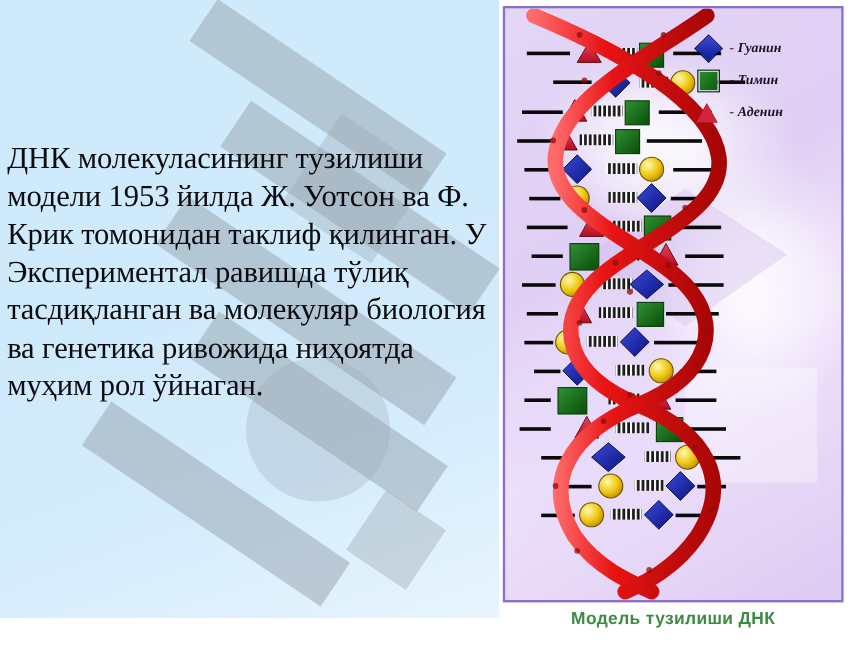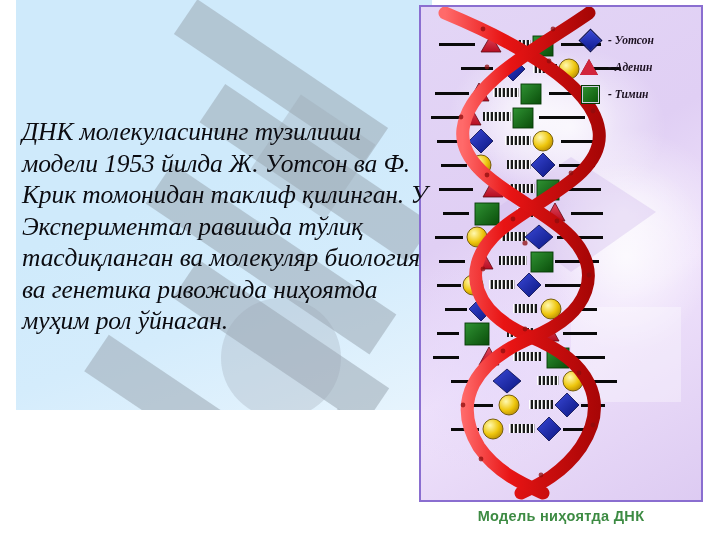--- a/index.html
+++ b/index.html
@@ -5,24 +5,23 @@
   html,body{margin:0;padding:0;}
   body{
     width:720px;height:540px;overflow:hidden;position:relative;
     background:#ffffff;
     font-family:"Liberation Serif", serif;
   }
   .slide{position:absolute;inset:0;width:720px;height:540px;overflow:hidden;}
 
   
   .left-pane{
-    position:absolute;left:16px;top:0;width:416px;height:410px;
+    position:absolute;left:0;top:0;width:416px;height:515px;
     background:linear-gradient(160deg,#cfeafb 0%, #cfeafb 45%, #d4ecfc 70%, #e7f4fd 100%);
     overflow:hidden;
-    font-style:italic;
   }
   
   .wm{position:absolute;background:#9aa7b2;opacity:.55;}
   .wm.a{left:150px;top:60px;width:230px;height:42px;transform:rotate(34deg);}
   .wm.b{left:175px;top:150px;width:250px;height:46px;transform:rotate(34deg);}
   .wm.c{left:120px;top:235px;width:270px;height:48px;transform:rotate(34deg);}
   .wm.d{left:150px;top:320px;width:230px;height:46px;transform:rotate(34deg);}
   .wm.e{left:60px;top:398px;width:240px;height:44px;transform:rotate(34deg);}
   .wm.f{left:205px;top:298px;width:120px;height:120px;transform:rotate(34deg);border-radius:50%;opacity:.30;}
   .wm.g{left:252px;top:112px;width:90px;height:90px;transform:rotate(34deg);opacity:.35;}
@@ -333,36 +332,36 @@
         </g>
       </svg>
     </div>
 
     <div class="legend">
 
       <div class="legend-row">
         <span class="legend-ico">
           <span class="sym sym-diamond"></span>
         </span>
-        <span class="legend-lbl">- Уотсон</span>
+        <span class="legend-lbl">- Гуанин</span>
       </div>
 
+
+      <div class="legend-row">
+        <span class="legend-ico">
+          <span class="sym sym-square"></span>
+        </span>
+        <span class="legend-lbl">- Тимин</span>
+      </div>
 
       <div class="legend-row">
         <span class="legend-ico">
           <span class="sym sym-triangle"></span>
         </span>
         <span class="legend-lbl">- Аденин</span>
       </div>
 
-      <div class="legend-row">
-        <span class="legend-ico">
-          <span class="sym sym-square"></span>
-        </span>
-        <span class="legend-lbl">- Тимин</span>
-      </div>
-
     </div>
   </div>
 
-  <div class="caption">Модель ниҳоятда ДНК</div>
+  <div class="caption">Модель тузилиши ДНК</div>
 
 </div>
 
 </body></html>

